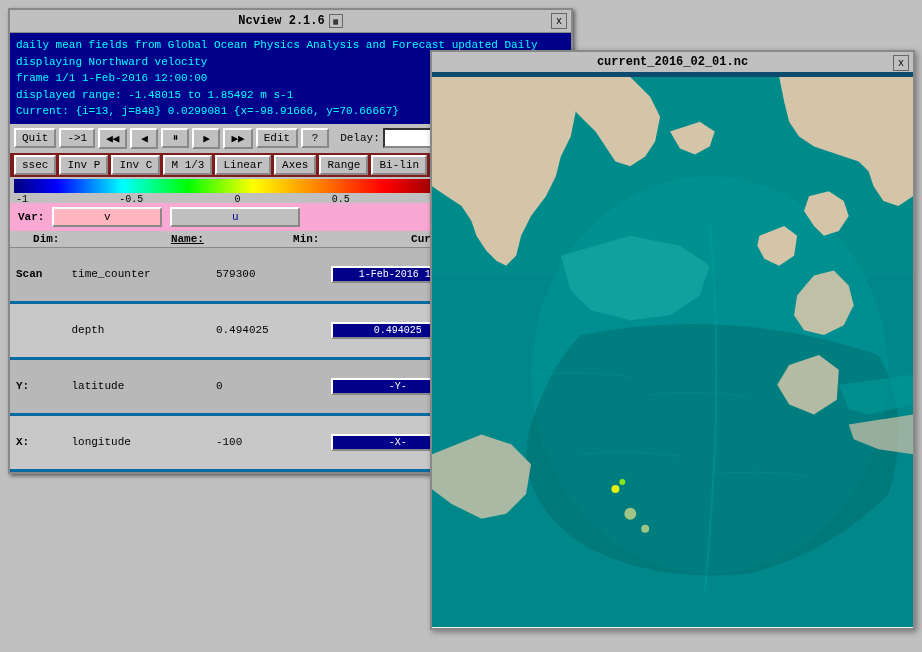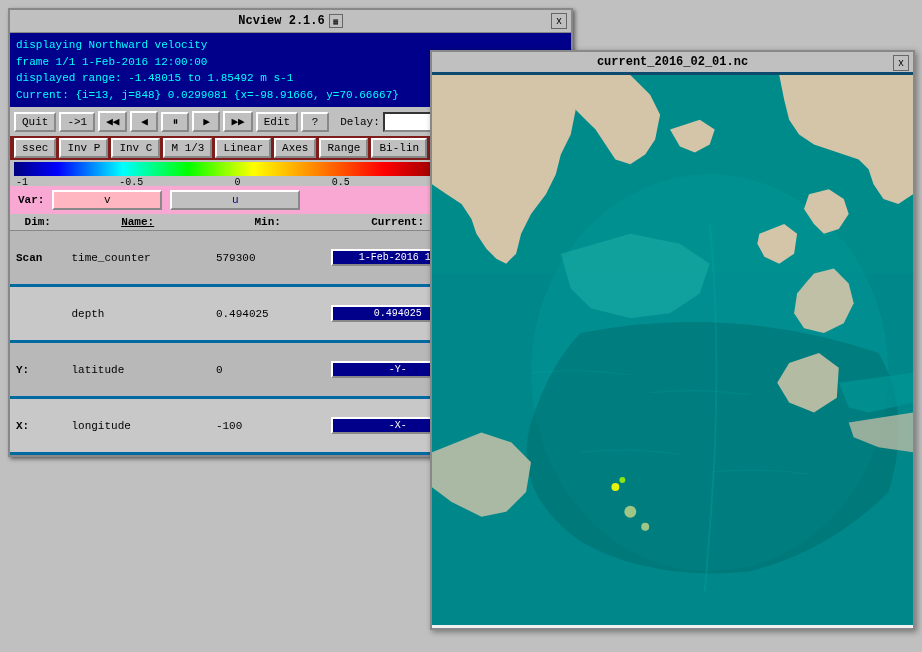--- a/index.html
+++ b/index.html
@@ -188,21 +188,21 @@
     .dim-table {
       width: 100%;
       border-collapse: collapse;
       background: #c0c0c0;
       font-size: 11px;
     }
 
     .dim-table th {
       background: #c0c0c0;
       padding: 2px 6px;
-      text-align: center;
+      text-align: right;
       font-weight: bold;
       border-bottom: 1px solid #888;
       font-size: 11px;
       margin-left: 24px;
     }
 
     .dim-table td {
       padding: 18px 6px;
       border-bottom: 3px solid #0369a1;
     }
@@ -245,21 +245,21 @@
       border: 2px solid #888;
       box-shadow: 2px 2px 6px rgba(0,0,0,0.4);
     }
 
     .data-titlebar {
       background: #c0c0c0;
       display: flex;
       align-items: center;
       justify-content: center;
       padding: 3px 6px;
-      border-bottom: 3px solid #0c4a6e;
+      border-bottom: 5px solid #0c4a6e;
       position: relative;
     }
 
     .data-title {
       font-size: 12px;
       font-weight: bold;
     }
 
     .data-close {
       position: absolute;
@@ -314,20 +314,21 @@
 <body>
 
 <div class="ncview-window">
   <div class="window-titlebar">
     <span class="window-title">Ncview 2.1.6</span>
     <span class="title-icon">▦</span>
     <div class="window-close">x</div>
   </div>
 
   <div class="info-area">
+    <div>daily mean fields from Global Ocean Physics Analysis and Forecast updated Daily</div>
     <div>displaying Northward velocity</div>
     <div>frame 1/1 1-Feb-2016 12:00:00</div>
     <div>displayed range: -1.48015 to 1.85492 m s-1</div>
     <div>Current: {i=13, j=848} 0.0299081 {x=-98.91666, y=70.66667}</div>
   </div>
 
   <div class="controls-row">
     <button class="ctrl-btn">Quit</button>
     <button class="ctrl-btn">-&gt;1</button>
     <button class="ctrl-btn">◀◀</button>

